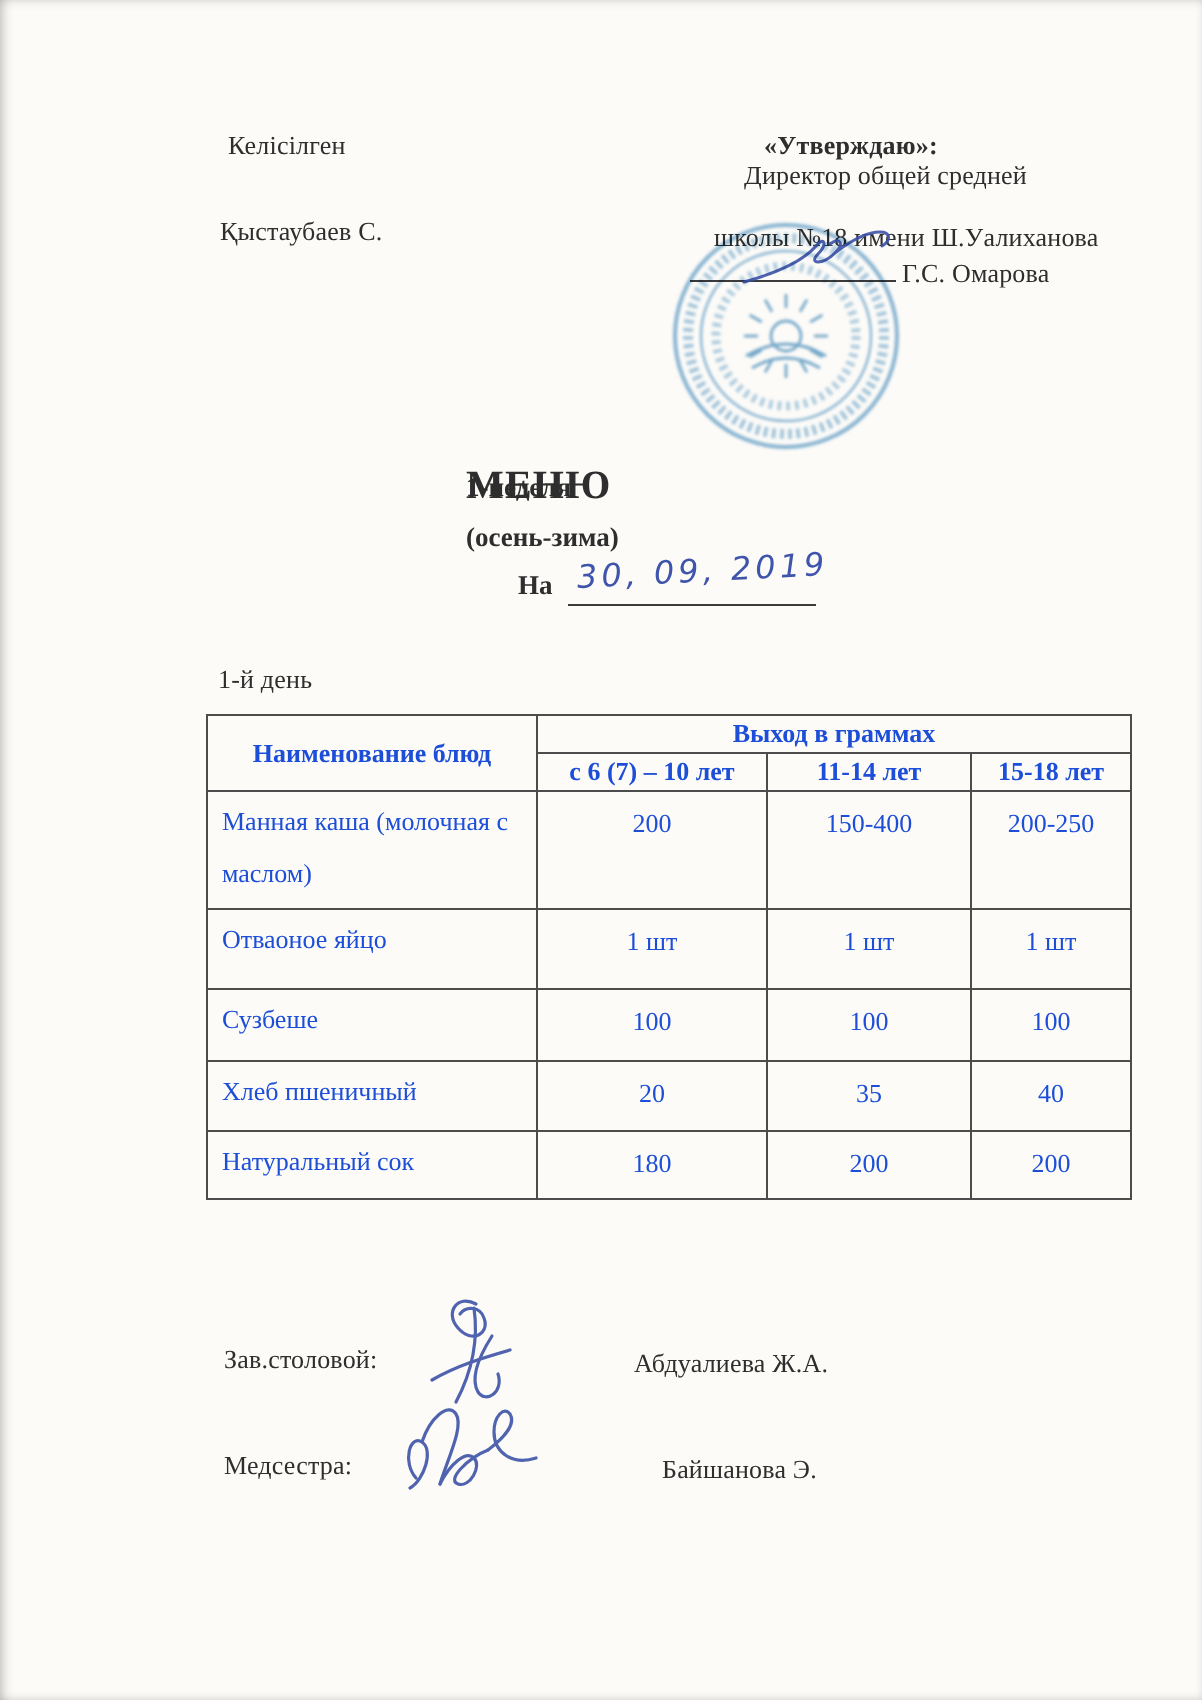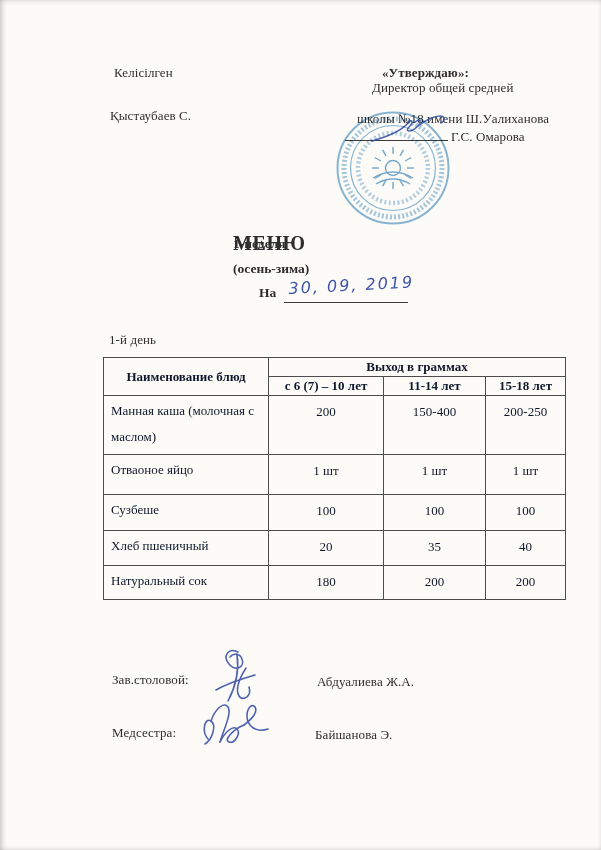--- a/index.html
+++ b/index.html
@@ -37,34 +37,34 @@
   .date-line{left:284px;top:283px;width:124px;height:19px;border-bottom:1.3px solid #3b3b3b;}
   .date-hand{
     left:289px;top:279px;color:#3f54ab;font-size:16px;font-style:italic;
     letter-spacing:2px;font-family:"DejaVu Sans",sans-serif;
     transform:rotate(-3deg);transform-origin:left bottom;
   }
   .day-label{left:109px;top:333px;}
   
   .menu-table{
     position:absolute;left:103px;top:357px;width:462px;
-    border-collapse:collapse;table-layout:fixed;font-size:13px;color:#0f172a;
+    border-collapse:collapse;table-layout:fixed;font-size:13px;color:#1d4ed8;
   }
   .menu-table th,.menu-table td{border:1px solid #4c4c4c;overflow:hidden;}
   .menu-table th{font-size:13px;padding:1px 2px;}
   .h-row1{height:18px;}
   .h-row2{height:17px;}
   .r1{height:59px;} .r2{height:40px;} .r3{height:36px;} .r4{height:35px;} .r5{height:34px;}
   .dish-cell{vertical-align:top;text-align:left;padding:2px 6px 2px 7px;line-height:26px;white-space:normal;margin-top:18px;}
   .val-cell{vertical-align:top;text-align:center;padding-top:8px;}
   
   .foot-role-1{left:112px;top:673px;}
   .foot-name-1{left:317px;top:675px;}
   .foot-role-2{left:112px;top:726px;}
-  .foot-name-2{left:315px;top:728px;}
+  .foot-name-2{left:331px;top:728px;}
   .sig{position:absolute;color:#3d53a8;}
   .sig-1{left:204px;top:646px;}
   .sig-2{left:197px;top:699px;}
 </style>
 </head>
 <body>
 
 <div class="page">
 
   <div class="abs t13 hdr-left-1">Келісілген</div>

